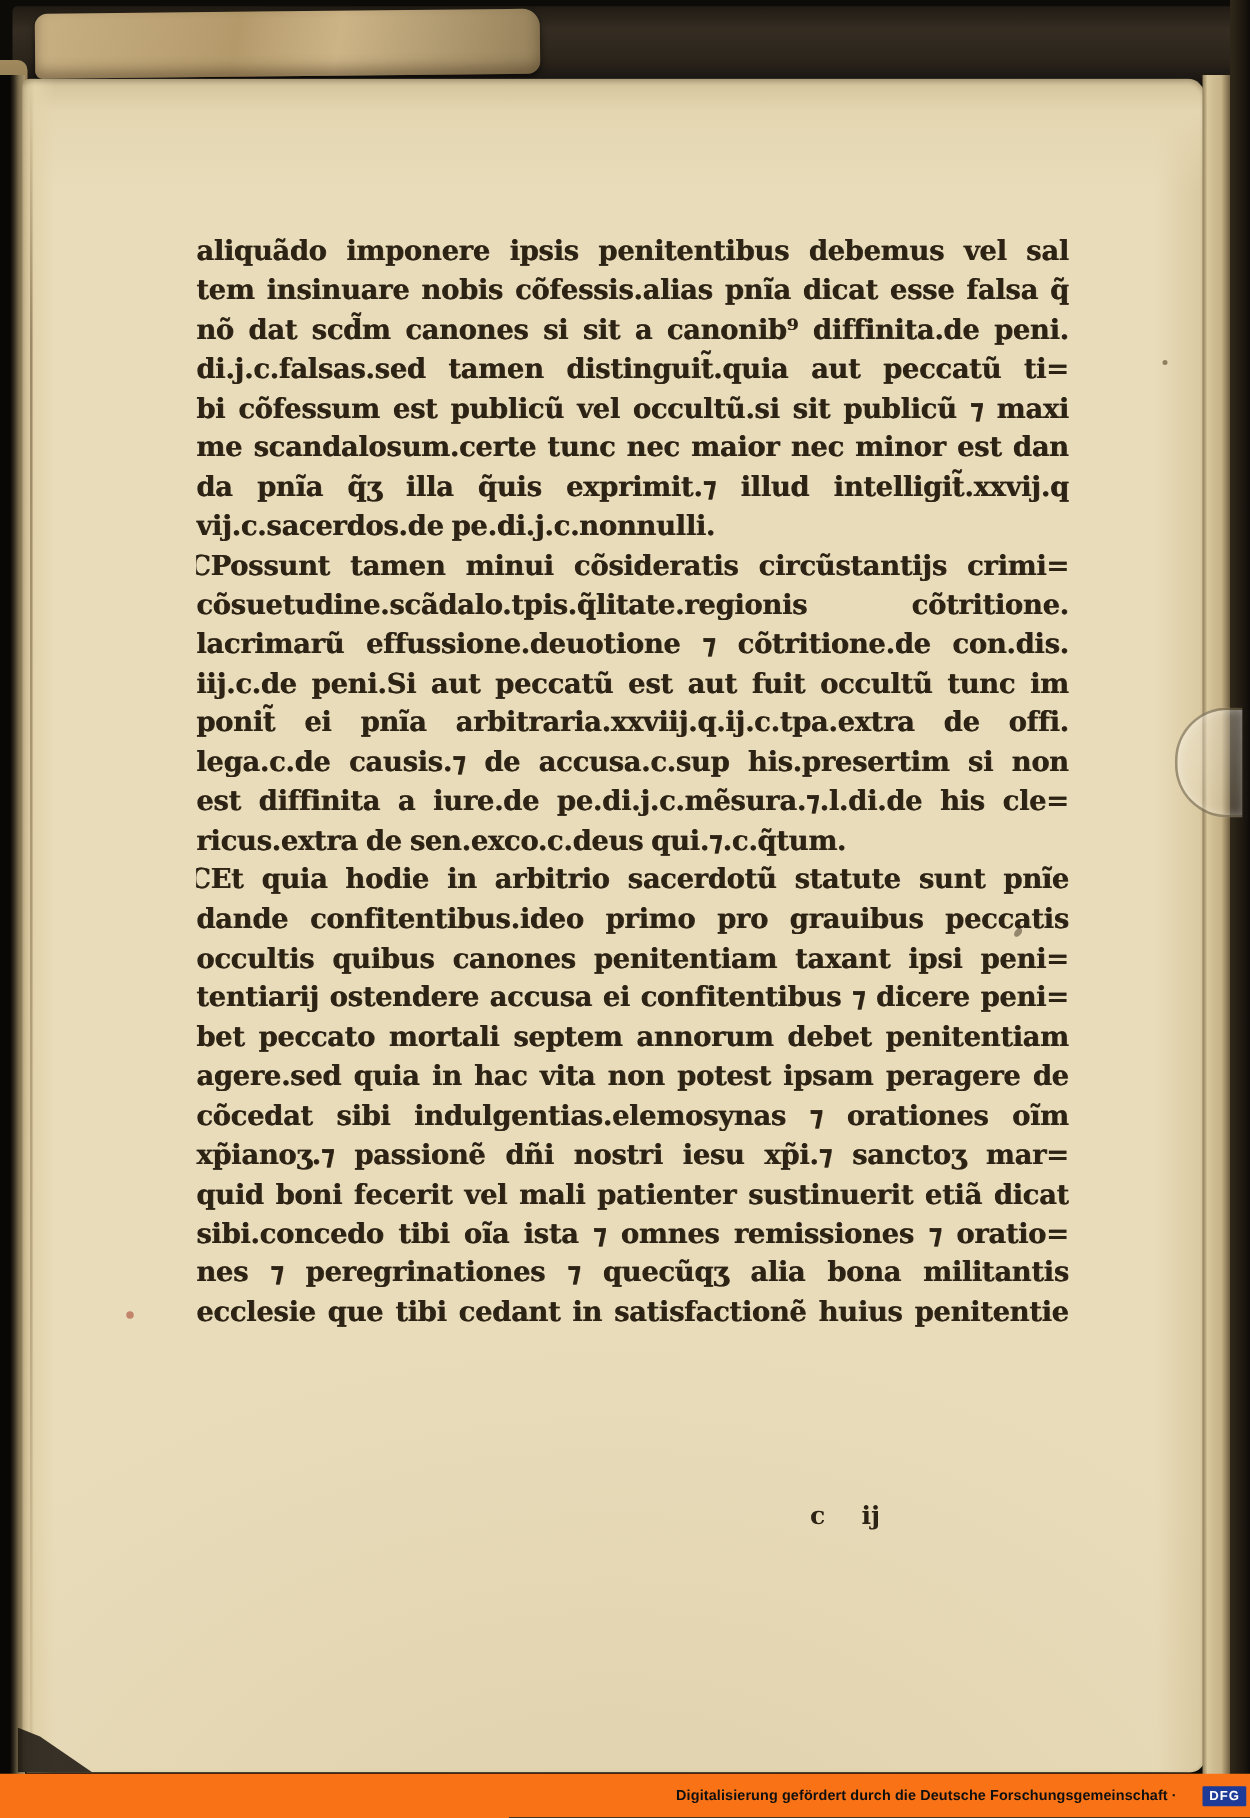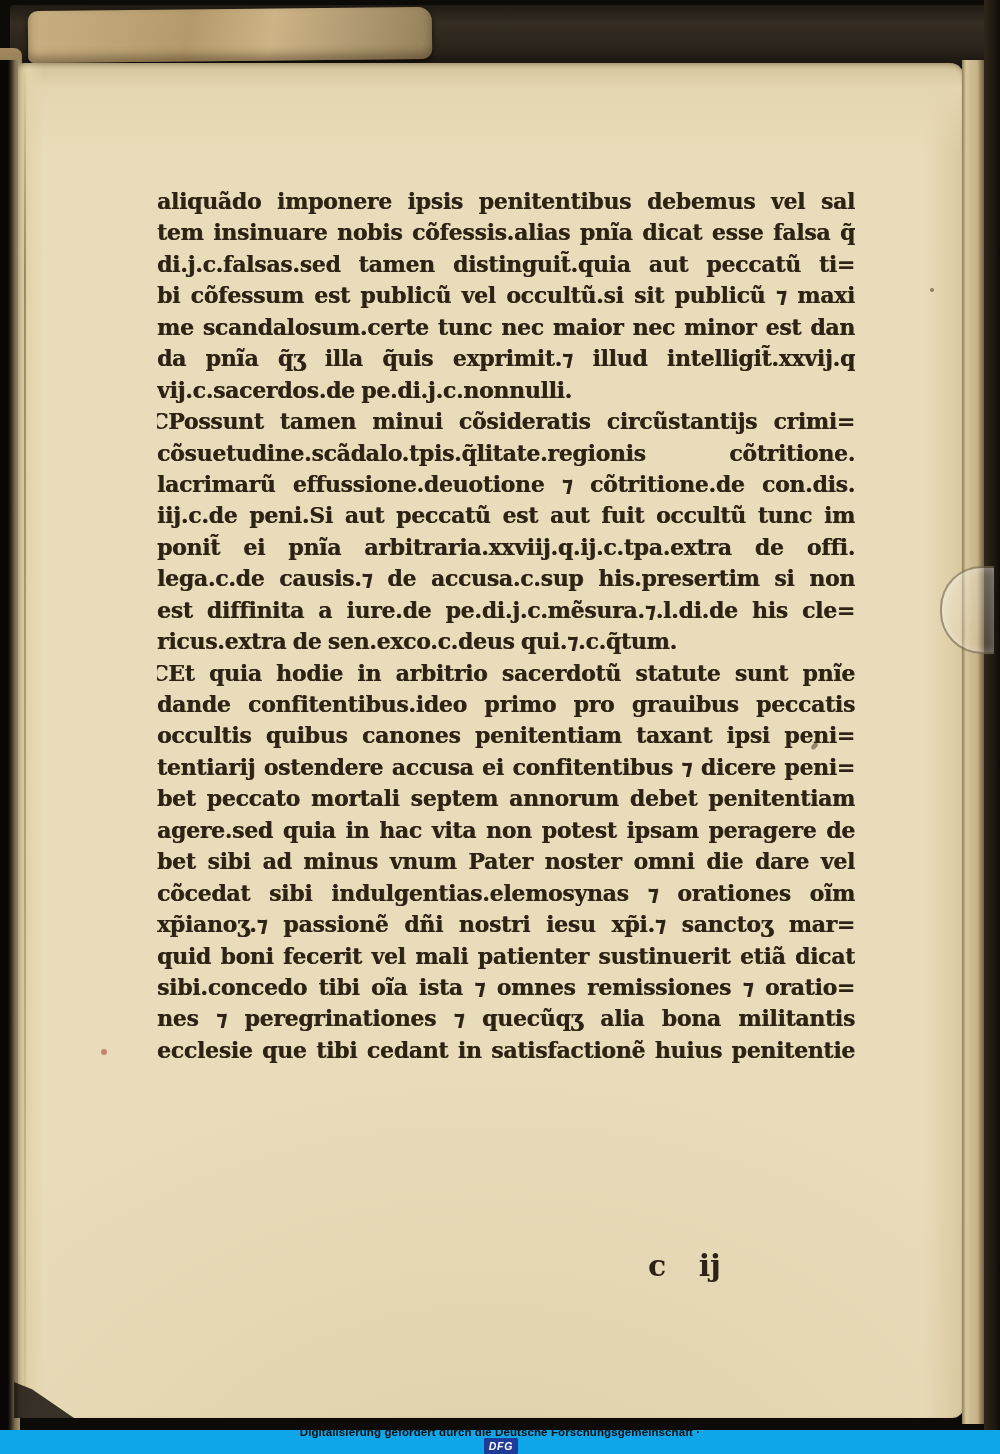--- a/index.html
+++ b/index.html
@@ -79,50 +79,48 @@
     margin-left:44px;
   }
   .line {
     height:31.45px; line-height:31.45px; overflow:hidden;
     text-align:justify; text-align-last:justify;
   }
   .line.short { text-align:left; text-align-last:left; }
   .line.para { text-indent:-6px; }
   .sig {
     position:absolute; left:648px; top:1200px; width:140px;
-    color:#2d2315; font-size:30px; font-weight:700; word-spacing:22px;margin-top:48px;
+    color:#2d2315; font-size:20px; font-weight:700; word-spacing:22px;
   }
   
   .speck-red {
     position:absolute; left:101px; top:1049px; width:6px; height:6px;
     border-radius:50%; background:#a23c28; opacity:.55;
   }
   .speck-brown {
     position:absolute; left:930px; top:288px; width:4px; height:4px;
     border-radius:50%; background:#574427; opacity:.6;
   }
   .speck-ink {
     position:absolute; left:812px; top:742px; width:5px; height:8px;
     border-radius:50%; background:#3c301d; opacity:.5; transform:rotate(40deg);
   }
   
   .footer {
-    position:absolute; left:0; bottom:0; width:1000px; height:24px;
-    background:#0ea5e9; display:flex; align-items:center; justify-content:flex-end;
+    position:absolute; left:0; bottom:0; width:1000px; height:35px;
+    background:#f97316; display:flex; align-items:center; justify-content:flex-end;
     font-family:"Liberation Sans","DejaVu Sans",sans-serif;
-    flex-direction:column;
   }
   .footer .credit {
     color:#101010; font-size:11.5px; font-weight:700; letter-spacing:.1px;
   }
   .dfg {
-    margin:0 3px 0 5px; background:#1e3b97; color:#fff;
+    margin:0 3px 0 21px; background:#1e3b97; color:#fff;
     font-size:10.5px; font-weight:700; letter-spacing:.8px;
     padding:2px 5px 2px 5px; border-radius:1px; line-height:12px;
-    font-style:italic;
   }
 </style>
 </head>
 <body>
 
 <div class="scan">
 
   <div class="top-band"></div>
   <div class="headcap"></div>
   <div class="headcap-nub"></div>
@@ -137,40 +135,40 @@
   <div class="right-cover"></div>
   <div class="clip"></div>
 
   <div class="speck-red"></div>
   <div class="speck-brown"></div>
   <div class="speck-ink"></div>
 
   <div class="textblock">
     <div class="line">aliquãdo imponere ipsis penitentibus debemus vel sal</div>
     <div class="line">tem insinuare nobis cõfessis.alias pnĩa dicat esse falsa q̃</div>
+    <div class="line">nõ dat scd̃m canones si sit a canonib⁹ diffinita.de peni.</div>
     <div class="line">di.j.c.falsas.sed tamen distinguit̃.quia aut peccatũ ti=</div>
     <div class="line">bi cõfessum est publicũ vel occultũ.si sit publicũ ⁊ maxi</div>
     <div class="line">me scandalosum.certe tunc nec maior nec minor est dan</div>
     <div class="line">da pnĩa q̃ʒ illa q̃uis exprimit.⁊ illud intelligit̃.xxvij.q</div>
     <div class="line short">vij.c.sacerdos.de pe.di.j.c.nonnulli.</div>
     <div class="line para">CPossunt tamen minui cõsideratis circũstantijs crimi=</div>
     <div class="line">cõsuetudine.scãdalo.tpis.q̃litate.regionis cõtritione.</div>
     <div class="line">lacrimarũ effussione.deuotione ⁊ cõtritione.de con.dis.</div>
     <div class="line">iij.c.de peni.Si aut peccatũ est aut fuit occultũ tunc im</div>
     <div class="line">ponit̃ ei pnĩa arbitraria.xxviij.q.ij.c.tpa.extra de offi.</div>
     <div class="line">lega.c.de causis.⁊ de accusa.c.sup his.presertim si non</div>
     <div class="line">est diffinita a iure.de pe.di.j.c.mẽsura.⁊.l.di.de his cle=</div>
     <div class="line short">ricus.extra de sen.exco.c.deus qui.⁊.c.q̃tum.</div>
     <div class="line para">CEt quia hodie in arbitrio sacerdotũ statute sunt pnĩe</div>
     <div class="line">dande confitentibus.ideo primo pro grauibus peccatis</div>
     <div class="line">occultis quibus canones penitentiam taxant ipsi peni=</div>
     <div class="line">tentiarij ostendere accusa ei confitentibus ⁊ dicere peni=</div>
     <div class="line">bet peccato mortali septem annorum debet penitentiam</div>
     <div class="line">agere.sed quia in hac vita non potest ipsam peragere de</div>
-    <div class="line">bet sibi ad minus vnum Pater noster omni die dare vel</div>
     <div class="line">cõcedat sibi indulgentias.elemosynas ⁊ orationes oĩm</div>
     <div class="line">xp̃ianoʒ.⁊ passionẽ dñi nostri iesu xp̃i.⁊ sanctoʒ mar=</div>
     <div class="line">quid boni fecerit vel mali patienter sustinuerit etiã dicat</div>
     <div class="line">sibi.concedo tibi oĩa ista ⁊ omnes remissiones ⁊ oratio=</div>
     <div class="line">nes ⁊ peregrinationes ⁊ quecũqʒ alia bona militantis</div>
     <div class="line">ecclesie que tibi cedant in satisfactionẽ huius penitentie</div>
   </div>
 
   <div class="sig">c ij</div>
 

